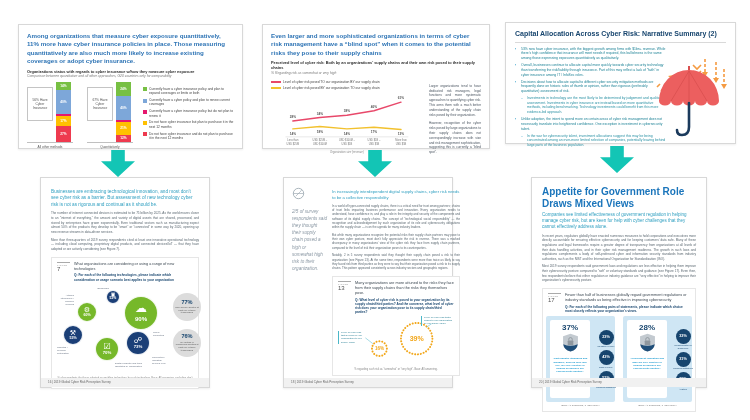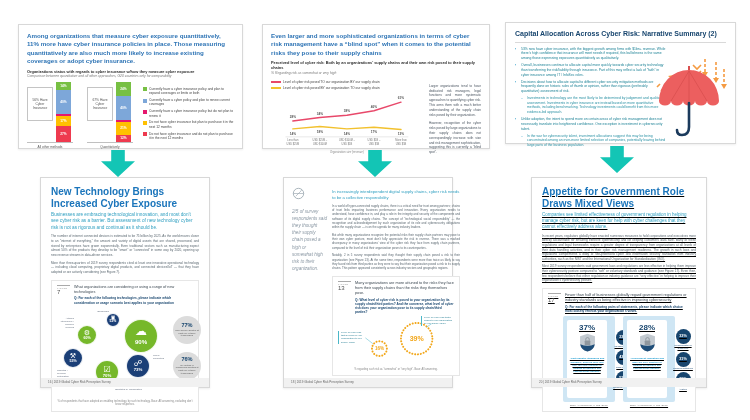--- a/index.html
+++ b/index.html
@@ -5,21 +5,21 @@
   html,body{margin:0;padding:0;background:#ffffff;}
   body{width:750px;height:420px;font-family:"Liberation Sans",sans-serif;position:relative;overflow:hidden;
        -webkit-font-smoothing:antialiased;}
   .page{position:absolute;background:#fff;border:1px solid #d8d8d8;box-sizing:border-box;
         box-shadow:0 1px 2px rgba(0,0,0,.07);}
   #t1{left:18px;top:24px;width:225px;height:125px;padding:7px 8px;}
   #t2{left:262px;top:24px;width:228px;height:125px;padding:7px 8px;}
   #t3{left:505px;top:22px;width:231px;height:122px;padding:7px 9px;}
   #b1{left:40px;top:177px;width:170px;height:211px;padding:8px 10px;}
   #b2{left:283px;top:177px;width:170px;height:211px;padding:8px 8px;}
-  #b3{left:531px;top:177px;width:176px;height:211px;padding:8px 10px;text-decoration:underline;}
+  #b3{left:531px;top:177px;width:176px;height:211px;padding:8px 10px;}
   .arrow{position:absolute;width:34px;height:27px;
          clip-path:polygon(30% 0,70% 0,70% 42%,100% 42%,50% 100%,0 42%,30% 42%);}
   #a1{left:101px;top:150px;} #a2{left:358px;top:150px;} #a3{left:600px;top:146px;}
 
   
   .pt-title{color:#2e74b5;font-weight:bold;font-size:6.2px;line-height:1.33;}
   .pt-title-navy{color:#17456e;font-weight:bold;font-size:7px;line-height:1.25;
                  border-bottom:1px solid #d9d9d9;padding-bottom:3px;}
   .chart-head{font-size:3.9px;font-weight:bold;color:#2b2b2b;margin-top:3.5px;}
   .chart-sub{font-size:3.4px;font-style:italic;color:#7a7a7a;margin-top:0.5px;}
@@ -101,21 +101,21 @@
   .circ-wrap{position:relative;width:116px;height:48px;margin:3px auto 0 auto;}
   .callout{position:absolute;font-size:2.5px;color:#277f95;line-height:1.3;
            border-left:1px solid #4ab7c8;padding-left:2px;}
   .callout-left{left:0;top:13px;width:26px;}
   .callout-right{right:0;top:-2px;width:30px;}
 
   
   #b3 .pb-title{font-size:10px;}
   #b3 .pb-sub{font-size:4.5px;}
   .panels{display:flex;gap:8px;margin-top:3px;justify-content:center;}
-  .panel-col{width:52px;flex:none;}
+  .panel-col{width:69px;flex:none;}
   .panel{background:#cfe6f4;border-radius:2px;padding:4px;height:86px;display:flex;gap:3px;box-sizing:border-box;}
   .pcard{background:#fff;border-radius:2px;width:40px;flex:none;padding:3px 2px;text-align:center;box-sizing:border-box;}
   .pcard-pct{font-size:8px;font-weight:bold;color:#17456e;}
   .pshield{margin:1px auto;}
   .pquote{font-size:2.5px;font-weight:bold;color:#1b9bd1;line-height:1.3;margin-top:1px;}
   .pcircles{display:flex;flex-direction:column;gap:2.5px;align-items:center;flex:1;justify-content:center;}
   .pc-item{text-align:center;}
   .pc-circ{width:15px;height:15px;border-radius:50%;background:#17456e;color:#fff;font-size:3.8px;
            font-weight:bold;line-height:15px;text-align:center;margin:0 auto;}
   .pc-lb{font-size:2.2px;color:#17456e;line-height:1.15;margin-top:0.5px;width:26px;}
@@ -274,21 +274,20 @@
       </svg>
     </div>
   </div>
 </section>
 
 <div class="arrow" id="a1" style="background: rgb(19, 197, 181);"></div>
 <div class="arrow" id="a2" style="background: rgb(19, 197, 181);"></div>
 <div class="arrow" id="a3" style="background: rgb(19, 197, 181);"></div>
 
 <section class="page" id="b1">
-  <div class="pb-title">New Technology Brings Increased Cyber Exposure</div>
   <div class="pb-sub">Businesses are embracing technological innovation, and most don’t see cyber risk as a barrier. But assessment of new technology cyber risk is not as rigorous and continual as it should be.</div>
   <div class="pb-p">The number of internet connected devices is estimated to be 75 billion by 2025. As the world moves closer to an “internet of everything,” the amount and variety of digital assets that are shared, processed, and stored by enterprises have grown exponentially. Even traditional sectors such as manufacturing expect almost 50% of the products they develop to be “smart” or “connected” in some way by 2020, opening up new revenue streams in data-driven services.</div>
   <div class="pb-p">More than three-quarters of 2019 survey respondents cited at least one innovative operational technology — including cloud computing, proprietary digital products, and connected devices/IoT — that they have adopted or are actively considering (see Figure 7).</div>
   <div class="figbox">
     <div class="fig-head">
       <div class="fig-no">
         <div class="fig-lab">FIGURE</div>
         <div class="fig-num">7</div>
       </div>
       <div class="fig-texts">

